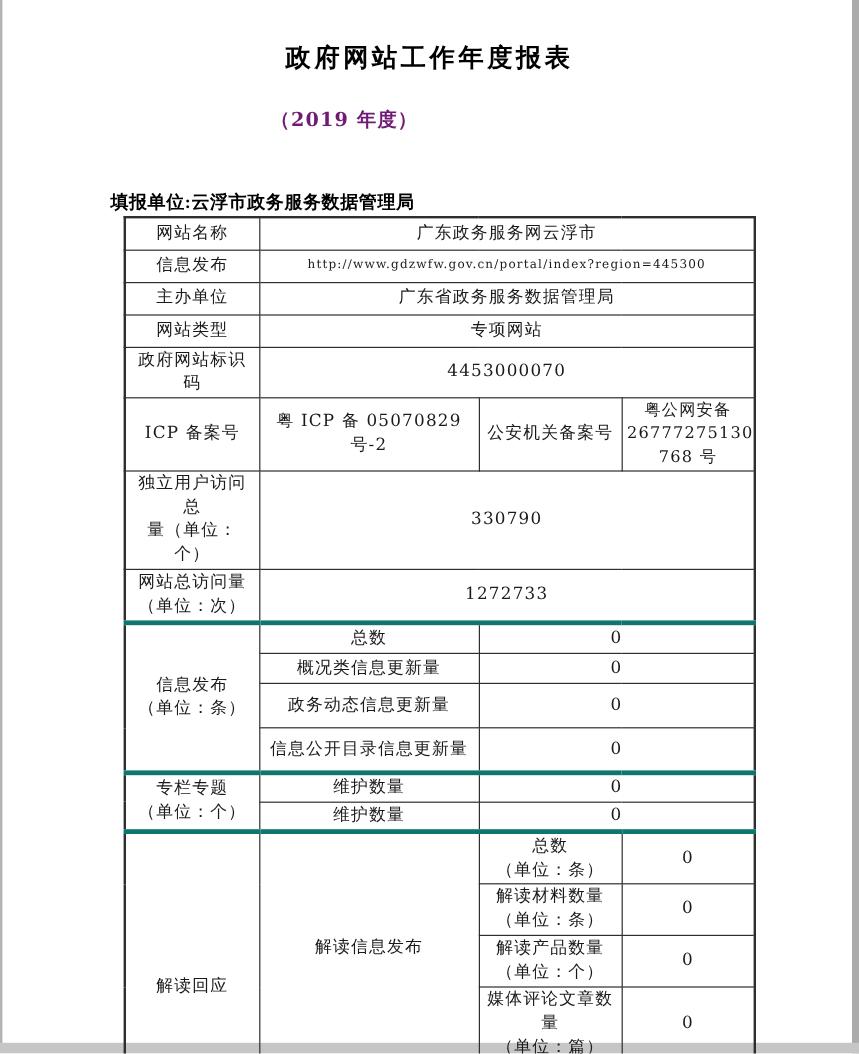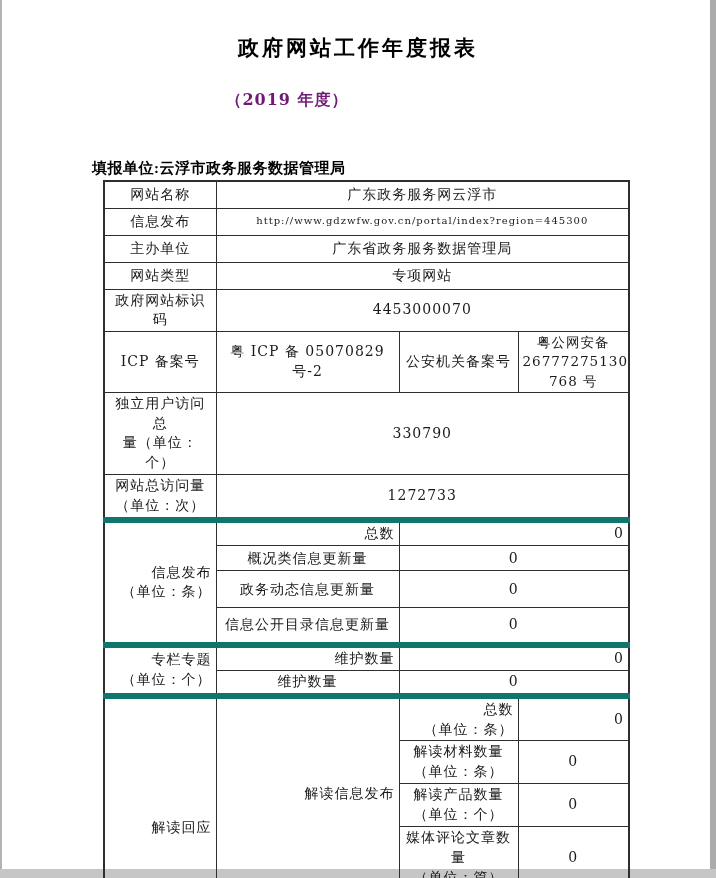--- a/index.html
+++ b/index.html
@@ -37,21 +37,21 @@
     border:1px solid #2e2e2e;
     text-align:center;vertical-align:middle;
     padding:1px 4px;line-height:1.42;
     letter-spacing:1px;
     overflow:hidden;
   }
   td.pre{white-space:pre-line;}
   td.num{letter-spacing:0.5px;}
   td.url{letter-spacing:0;font-size:10px;}
   td.small3{font-size:13.5px;line-height:1.18;white-space:pre-line;letter-spacing:0;}
-  tr.sect td{border-top:6px solid #0f766e;text-align:right;}
+  tr.sect td{border-top:4px solid #0f766e;}
 
   tr.r27{height:27px;} tr.r26{height:26px;} tr.r48{height:48px;}
   tr.r45{height:30px;} tr.r25{height:25px;} tr.r23{height:37px;}
   tr.r24{height:24px;} tr.r40{height:40px;} tr.r42{height:42px;}
   tr.r43{height:43px;} tr.r41{height:41px;} tr.r62{height:62px;}
 </style>
 </head>
 <body>
 
 <div class="edge-left"></div>

